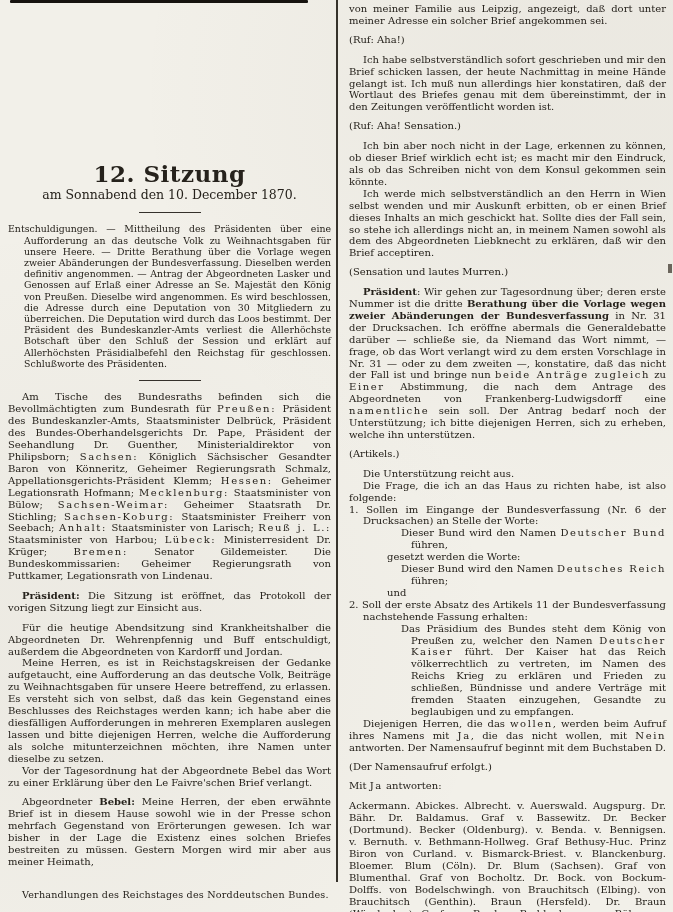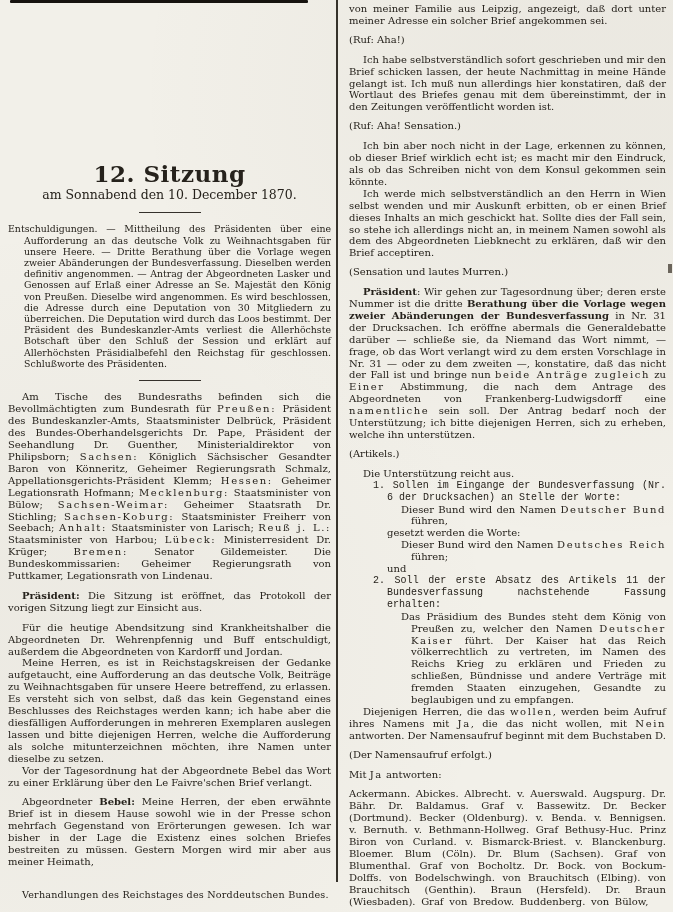--- a/index.html
+++ b/index.html
@@ -19,21 +19,21 @@
   .col-left{left:8px;width:323px;}
   .col-right{left:349px;top:3px;width:317px;}
   .heading{font-size:23px;font-weight:bold;text-align:center;letter-spacing:.5px;margin:156px 0 0 0;}
   .date{font-size:12.5px;text-align:center;margin-top:9px;text-indent:0;}
   .rule{width:62px;height:1.5px;background:#35312b;margin:11px auto 10px auto;}
   .summary{font-size:9.4px;line-height:11.2px;text-align:justify;padding-left:16px;text-indent:-16px;}
   .para{text-indent:14px;margin:0;}
   .g{margin-top:8px;}
   .flush{text-indent:0;}
   .center{text-align:left;text-indent:0;margin:7px 0 8px 0;}
-  .li1{margin-left:24px;padding-left:14px;text-indent:-14px;font-family:Liberation Mono, monospace;}
+  .li1{padding-left:14px;text-indent:-14px;}
   .libody{margin-left:38px;text-indent:0;}
   .q{margin-left:52px;padding-left:10px;text-indent:-10px;}
   .names{text-indent:0;word-spacing:2.5px;margin-top:6px;}
   .b{font-weight:bold;}
   .sp{letter-spacing:1.6px;}
   .footer{position:absolute;left:22px;top:889px;font-size:9.6px;letter-spacing:.2px;}
   .pagenum{position:absolute;left:616px;top:913px;font-size:11px;}
 </style>
 </head>
 <body>
@@ -63,20 +63,21 @@
       <div class="para flush"><span>von meiner Familie aus Leipzig, angezeigt, daß dort unter meiner Adresse ein solcher Brief angekommen sei.</span></div>
       <div class="center"><span>(Ruf: Aha!)</span></div>
       <div class="para"><span>Ich habe selbstverständlich sofort geschrieben und mir den Brief schicken lassen, der heute Nachmittag in meine Hände gelangt ist. Ich muß nun allerdings hier konstatiren, daß der Wortlaut des Briefes genau mit dem übereinstimmt, der in den Zeitungen veröffentlicht worden ist.</span></div>
       <div class="center"><span>(Ruf: Aha! Sensation.)</span></div>
       <div class="para"><span>Ich bin aber noch nicht in der Lage, erkennen zu können, ob dieser Brief wirklich echt ist; es macht mir den Eindruck, als ob das Schreiben nicht von dem Konsul gekommen sein könnte.</span></div>
       <div class="para"><span>Ich werde mich selbstverständlich an den Herrn in Wien selbst wenden und mir Auskunft erbitten, ob er einen Brief dieses Inhalts an mich geschickt hat. Sollte dies der Fall sein, so stehe ich allerdings nicht an, in meinem Namen sowohl als dem des Abgeordneten Liebknecht zu erklären, daß wir den Brief acceptiren.</span></div>
       <div class="center"><span>(Sensation und lautes Murren.)</span></div>
       <div class="para"><span class="b">Präsident</span><span>: Wir gehen zur Tagesordnung über; deren erste Nummer ist die dritte </span><span class="b">Berathung über die Vorlage wegen zweier Abänderungen der Bundesverfassung</span><span> in Nr. 31 der Drucksachen. Ich eröffne abermals die Generaldebatte darüber — schließe sie, da Niemand das Wort nimmt, — frage, ob das Wort verlangt wird zu dem ersten Vorschlage in Nr. 31 — oder zu dem zweiten —, konstatire, daß das nicht der Fall ist und bringe nun </span><span class="sp">beide Anträge zugleich</span><span> zu </span><span class="sp">Einer</span><span> Abstimmung, die nach dem Antrage des Abgeordneten von Frankenberg-Ludwigsdorff eine </span><span class="sp">namentliche</span><span> sein soll. Der Antrag bedarf noch der Unterstützung; ich bitte diejenigen Herren, sich zu erheben, welche ihn unterstützen.</span></div>
       <div class="center"><span>(Artikels.)</span></div>
       <div class="para"><span>Die Unterstützung reicht aus.</span></div>
+      <div class="para"><span>Die Frage, die ich an das Haus zu richten habe, ist also folgende:</span></div>
       <div class="para li1"><span>1. Sollen im Eingange der Bundesverfassung (Nr. 6 der Drucksachen) an Stelle der Worte:</span></div>
       <div class="para q"><span>Dieser Bund wird den Namen </span><span class="sp">Deutscher Bund</span><span> führen,</span></div>
       <div class="para libody"><span>gesetzt werden die Worte:</span></div>
       <div class="para q"><span>Dieser Bund wird den Namen </span><span class="sp">Deutsches Reich</span><span> führen;</span></div>
       <div class="para libody"><span>und</span></div>
       <div class="para li1"><span>2. Soll der erste Absatz des Artikels 11 der Bundesverfassung nachstehende Fassung erhalten:</span></div>
       <div class="para q"><span>Das Präsidium des Bundes steht dem König von Preußen zu, welcher den Namen </span><span class="sp">Deutscher Kaiser</span><span> führt. Der Kaiser hat das Reich völkerrechtlich zu vertreten, im Namen des Reichs Krieg zu erklären und Frieden zu schließen, Bündnisse und andere Verträge mit fremden Staaten einzugehen, Gesandte zu beglaubigen und zu empfangen.</span></div>
       <div class="para"><span>Diejenigen Herren, die das </span><span class="sp">wollen</span><span>, werden beim Aufruf ihres Namens mit </span><span class="sp">Ja</span><span>, die das nicht wollen, mit </span><span class="sp">Nein</span><span> antworten. Der Namensaufruf beginnt mit dem Buchstaben D.</span></div>
       <div class="center"><span>(Der Namensaufruf erfolgt.)</span></div>
       <div class="center"><span>Mit </span><span class="sp">Ja</span><span> antworten:</span></div>

